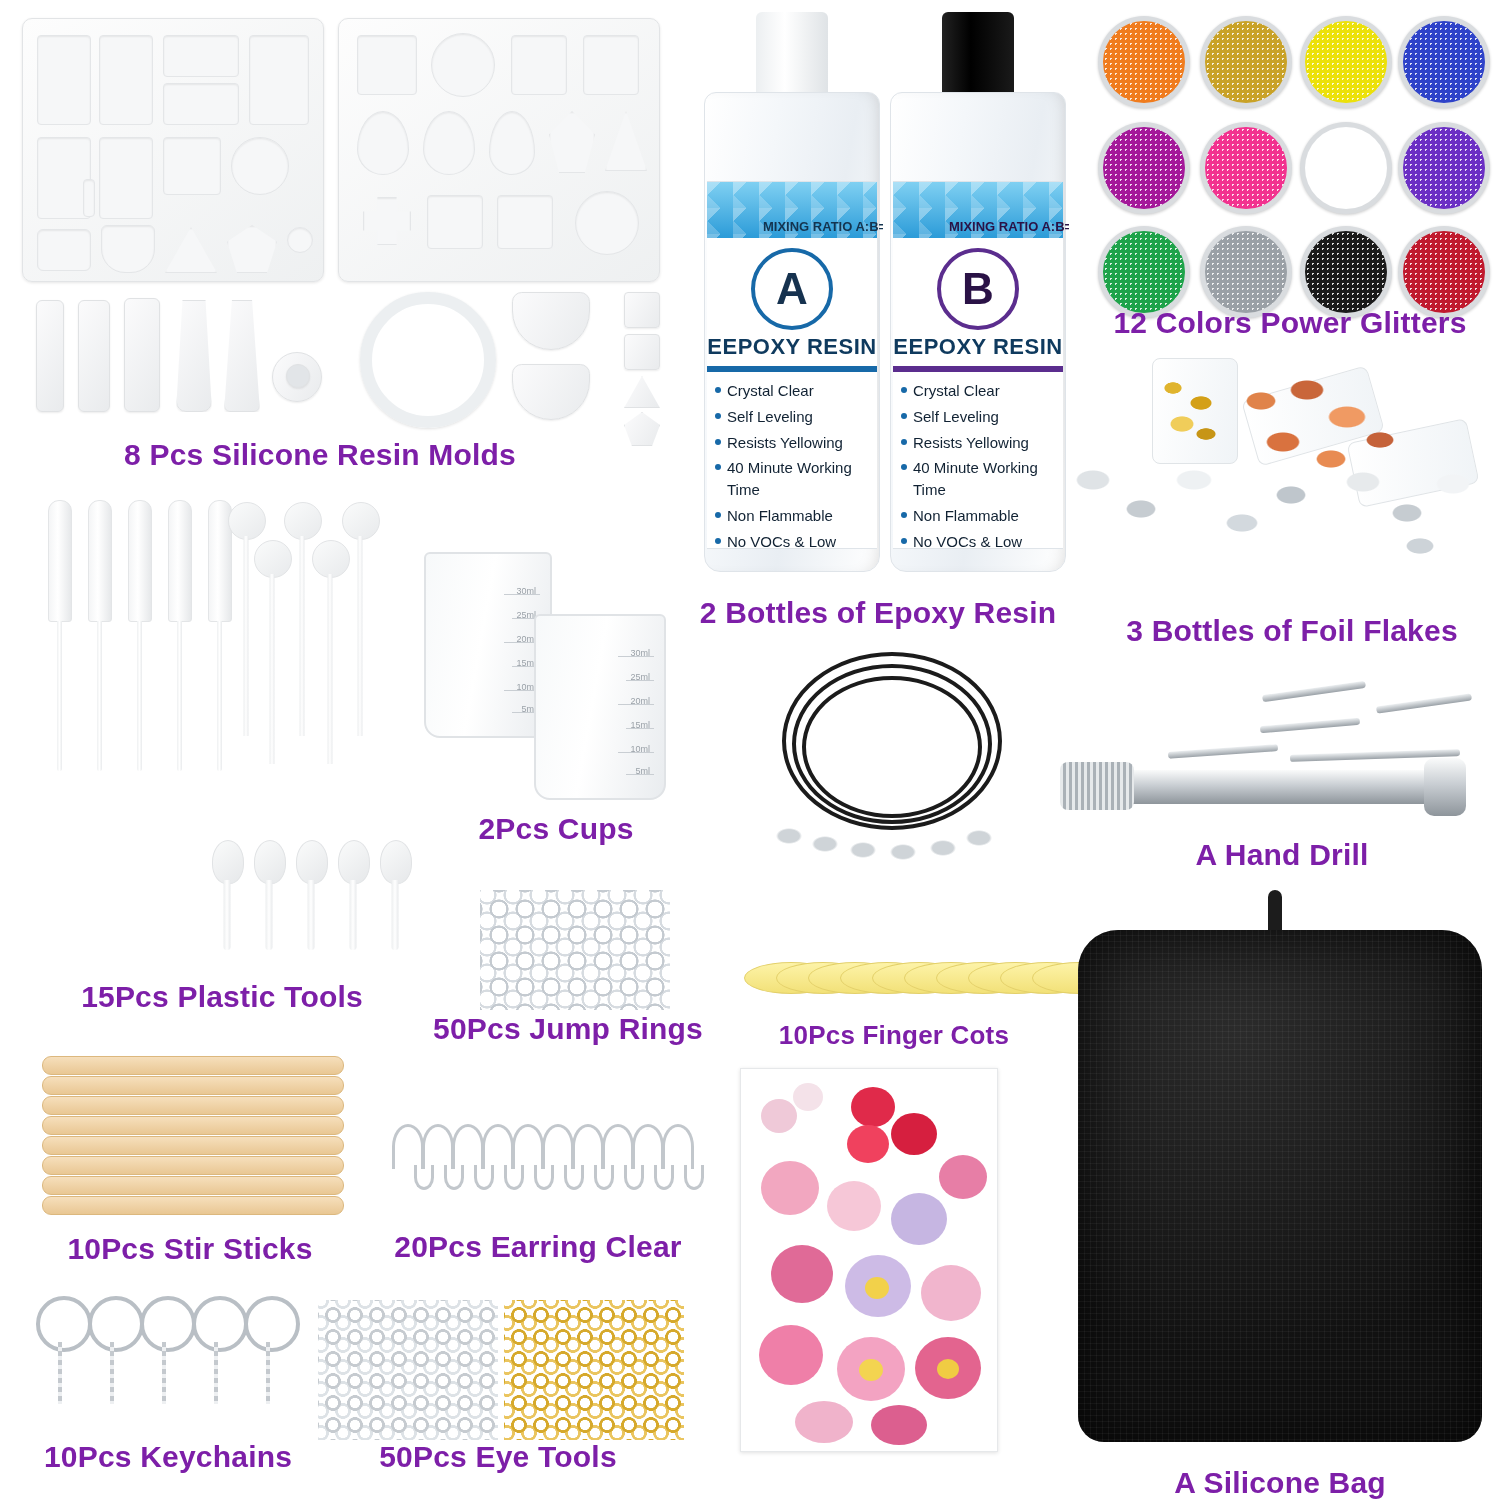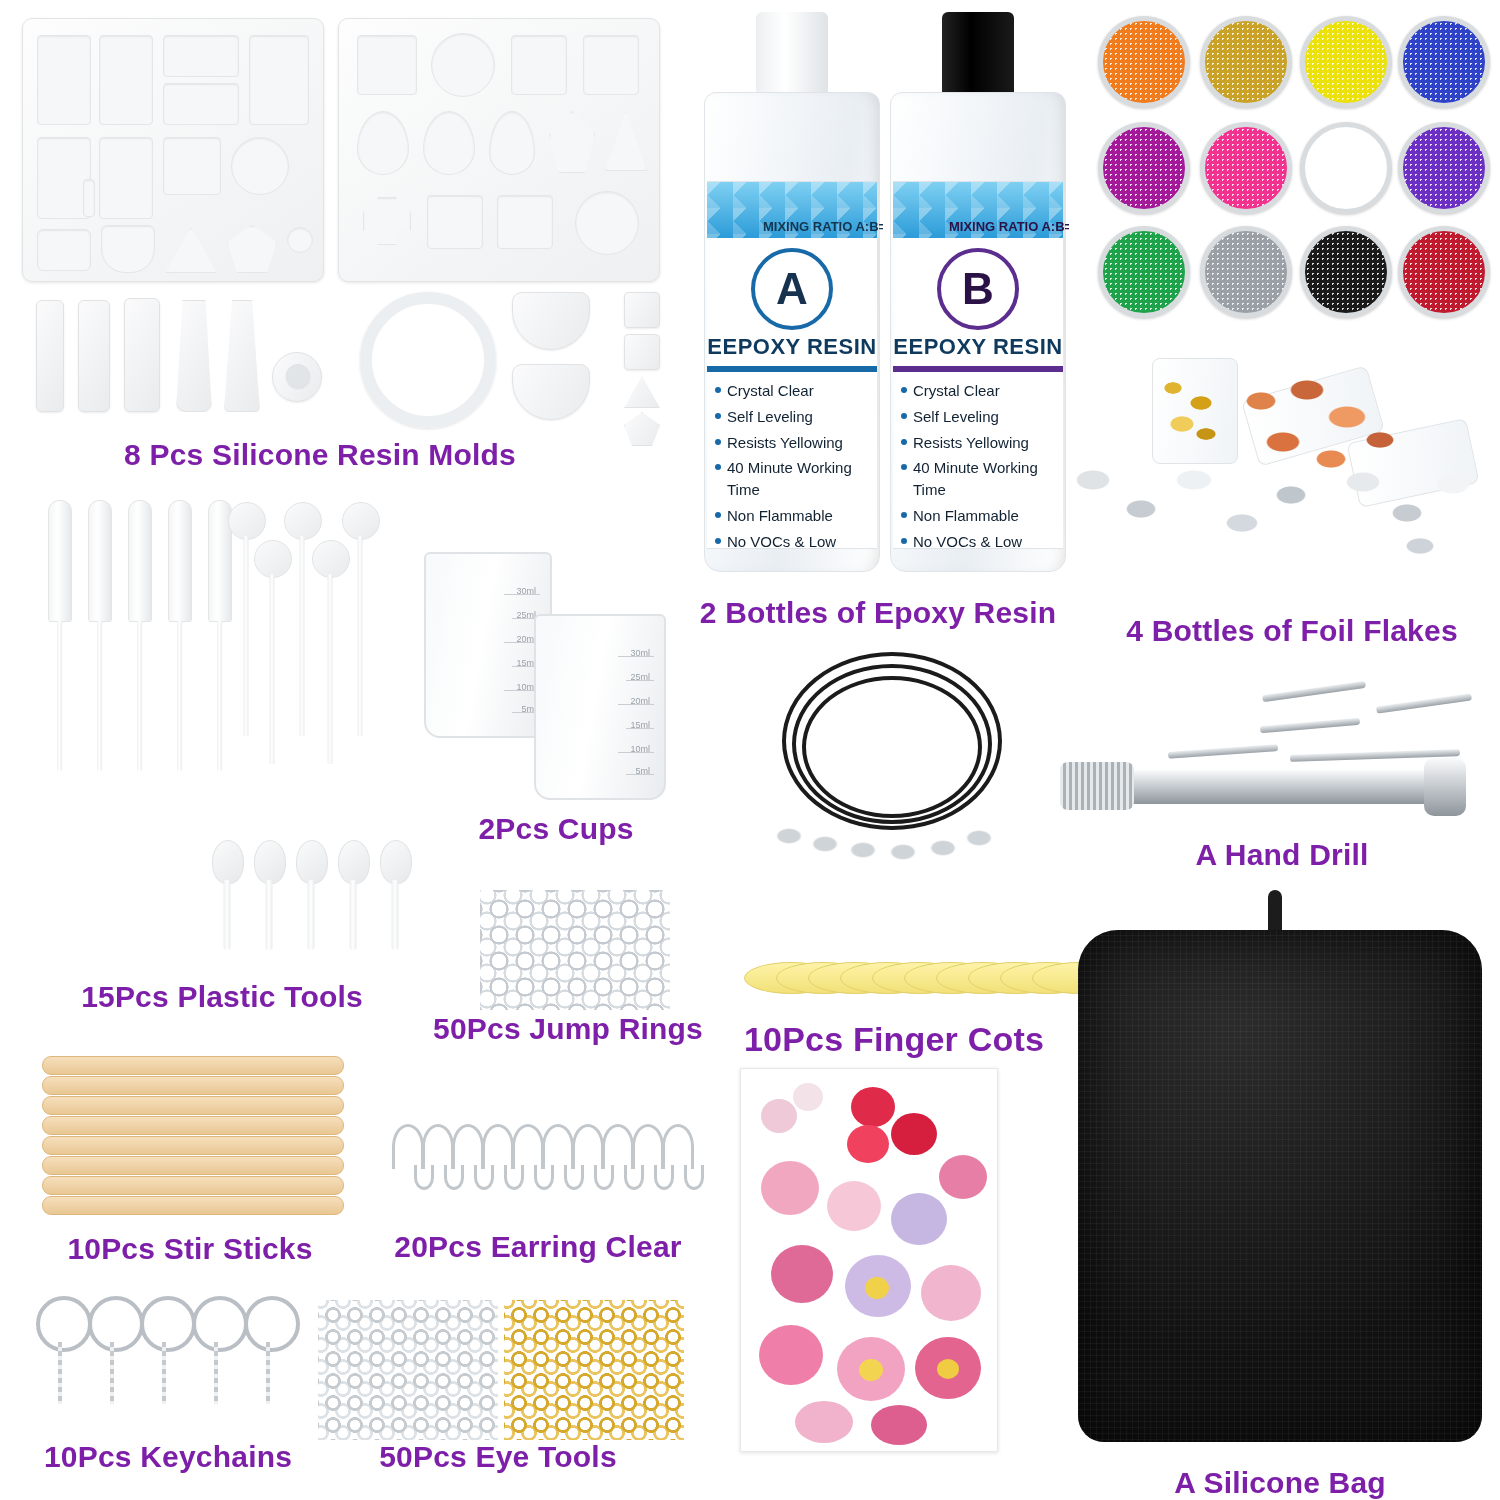--- a/index.html
+++ b/index.html
@@ -246,20 +246,21 @@
   <div class="pot" style="left:1200px;top:226px;width:92px;height:92px;">
       <i style="background-color:#9aa0a6;"></i>
     </div>
   <div class="pot" style="left:1300px;top:226px;width:92px;height:92px;">
       <i style="background-color:#1a1a1a;"></i>
     </div>
   <div class="pot" style="left:1398px;top:226px;width:92px;height:92px;">
       <i style="background-color:#c01a2e;"></i>
     </div>
 
+  <div class="label" style="left:1290px;top:306px;font-size:30px;">12 Colors Power Glitters</div>
 
   <div class="foiljar" style="left:1152px;top:358px;width:84px;height:104px;"></div>
   <div class="foiljar" style="left:1248px;top:382px;width:128px;height:66px;transform:rotate(-16deg);"></div>
   <div class="foiljar" style="left:1352px;top:430px;width:120px;height:64px;transform:rotate(-12deg);"></div>
   <div style="position:absolute;left:1158px;top:372px;width:72px;height:82px;
       background:
         radial-gradient(closest-side,#e0b42e 90%,transparent) 6px 10px/18px 12px no-repeat,
         radial-gradient(closest-side,#d4a017 90%,transparent) 32px 24px/22px 14px no-repeat,
         radial-gradient(closest-side,#f0cd5a 90%,transparent) 12px 44px/24px 16px no-repeat,
         radial-gradient(closest-side,#c79516 90%,transparent) 38px 56px/20px 12px no-repeat;"></div>
@@ -278,21 +279,21 @@
         radial-gradient(closest-side,#eef1f3 90%,transparent) 110px 40px/36px 20px no-repeat,
         radial-gradient(closest-side,#d3d9de 90%,transparent) 160px 84px/32px 18px no-repeat,
         radial-gradient(closest-side,#bfc6cc 90%,transparent) 210px 56px/30px 18px no-repeat;"></div>
   <div style="position:absolute;left:1336px;top:452px;width:160px;height:120px;
       background:
         radial-gradient(closest-side,#e7eaec 90%,transparent) 10px 20px/34px 20px no-repeat,
         radial-gradient(closest-side,#c6ccd1 90%,transparent) 56px 52px/30px 18px no-repeat,
         radial-gradient(closest-side,#f2f4f6 90%,transparent) 100px 22px/34px 20px no-repeat,
         radial-gradient(closest-side,#cdd3d8 90%,transparent) 70px 86px/28px 16px no-repeat;"></div>
 
-  <div class="label" style="left:1292px;top:614px;font-size:30px;">4 Bottles of Foil Flakes</div>
+  <div class="label" style="left:1292px;top:614px;font-size:30px;">3 Bottles of Foil Flakes</div>
 
   <div class="pipette" style="left:48px;top:500px;height:120px;"></div>
   <div class="pipette" style="left:88px;top:500px;height:120px;"></div>
   <div class="pipette" style="left:128px;top:500px;height:120px;"></div>
   <div class="pipette" style="left:168px;top:500px;height:120px;"></div>
   <div class="pipette" style="left:208px;top:500px;height:120px;"></div>
 
   <div class="stirrer" style="left:228px;top:502px;width:36px;height:36px;">
     <div class="d" style="height:36px;"></div>
       <div class="s" style="top:34px;height:200px;"></div>
@@ -398,21 +399,21 @@
   <div class="cot" style="left:744px;top:962px;"></div>
   <div class="cot" style="left:776px;top:962px;"></div>
   <div class="cot" style="left:808px;top:962px;"></div>
   <div class="cot" style="left:840px;top:962px;"></div>
   <div class="cot" style="left:872px;top:962px;"></div>
   <div class="cot" style="left:904px;top:962px;"></div>
   <div class="cot" style="left:936px;top:962px;"></div>
   <div class="cot" style="left:968px;top:962px;"></div>
   <div class="cot" style="left:1000px;top:962px;"></div>
   <div class="cot" style="left:1032px;top:962px;"></div>
-  <div class="label" style="left:894px;top:1020px;font-size:34px;">10Pcs Finger Cots</div>
+  <div class="label" style="left:894px;top:1020px;font-size:26px;">10Pcs Finger Cots</div>
 
   <div class="stick" style="left:42px;top:1056px;width:300px;"></div>
   <div class="stick" style="left:42px;top:1076px;width:300px;"></div>
   <div class="stick" style="left:42px;top:1096px;width:300px;"></div>
   <div class="stick" style="left:42px;top:1116px;width:300px;"></div>
   <div class="stick" style="left:42px;top:1136px;width:300px;"></div>
   <div class="stick" style="left:42px;top:1156px;width:300px;"></div>
   <div class="stick" style="left:42px;top:1176px;width:300px;"></div>
   <div class="stick" style="left:42px;top:1196px;width:300px;"></div>
   <div class="label" style="left:190px;top:1232px;font-size:30px;">10Pcs Stir Sticks</div>

